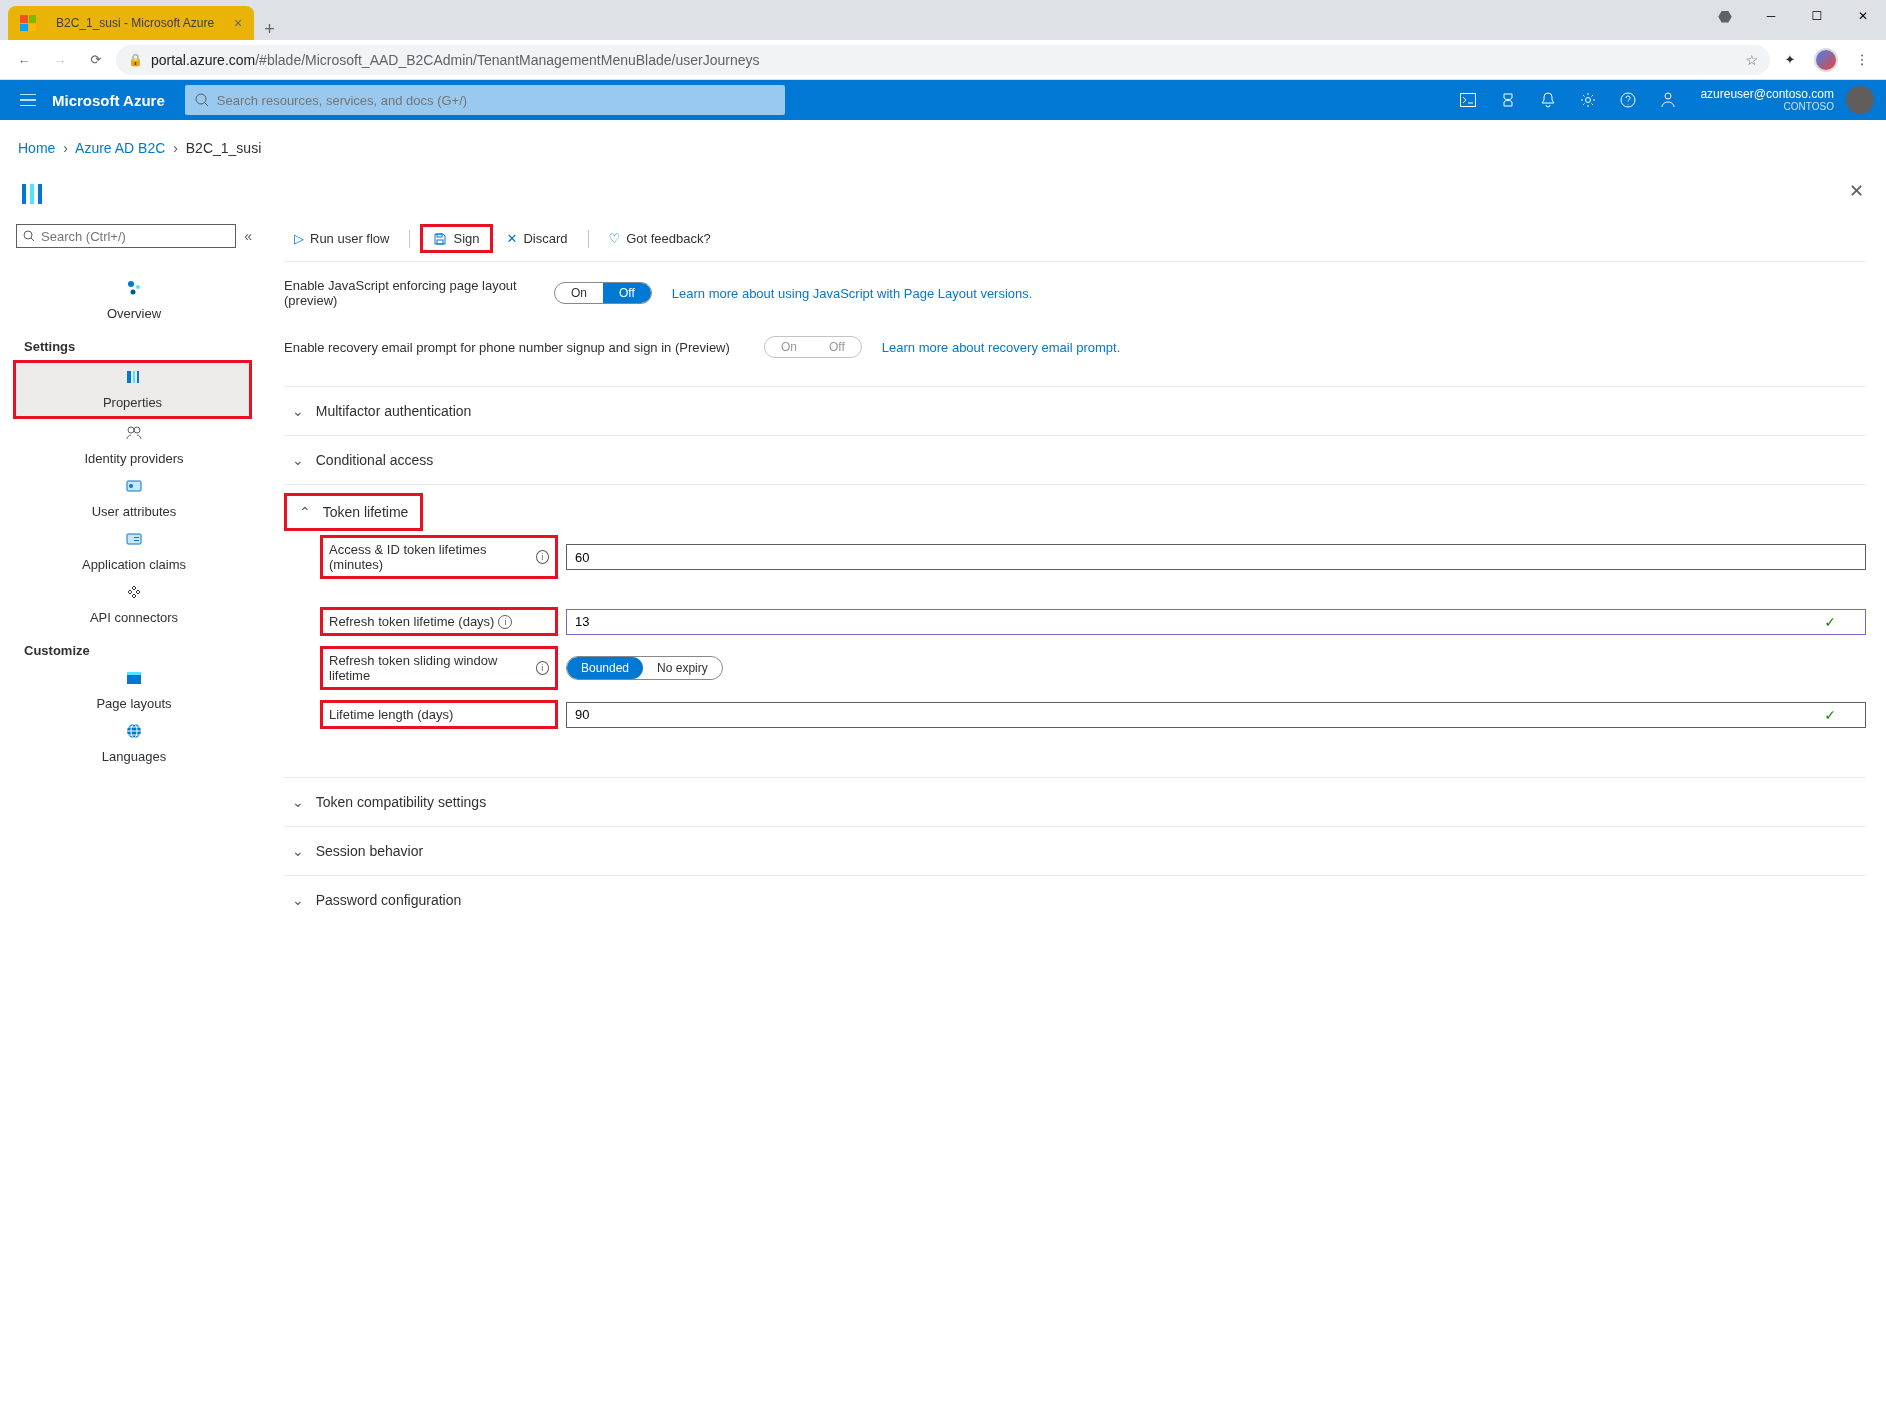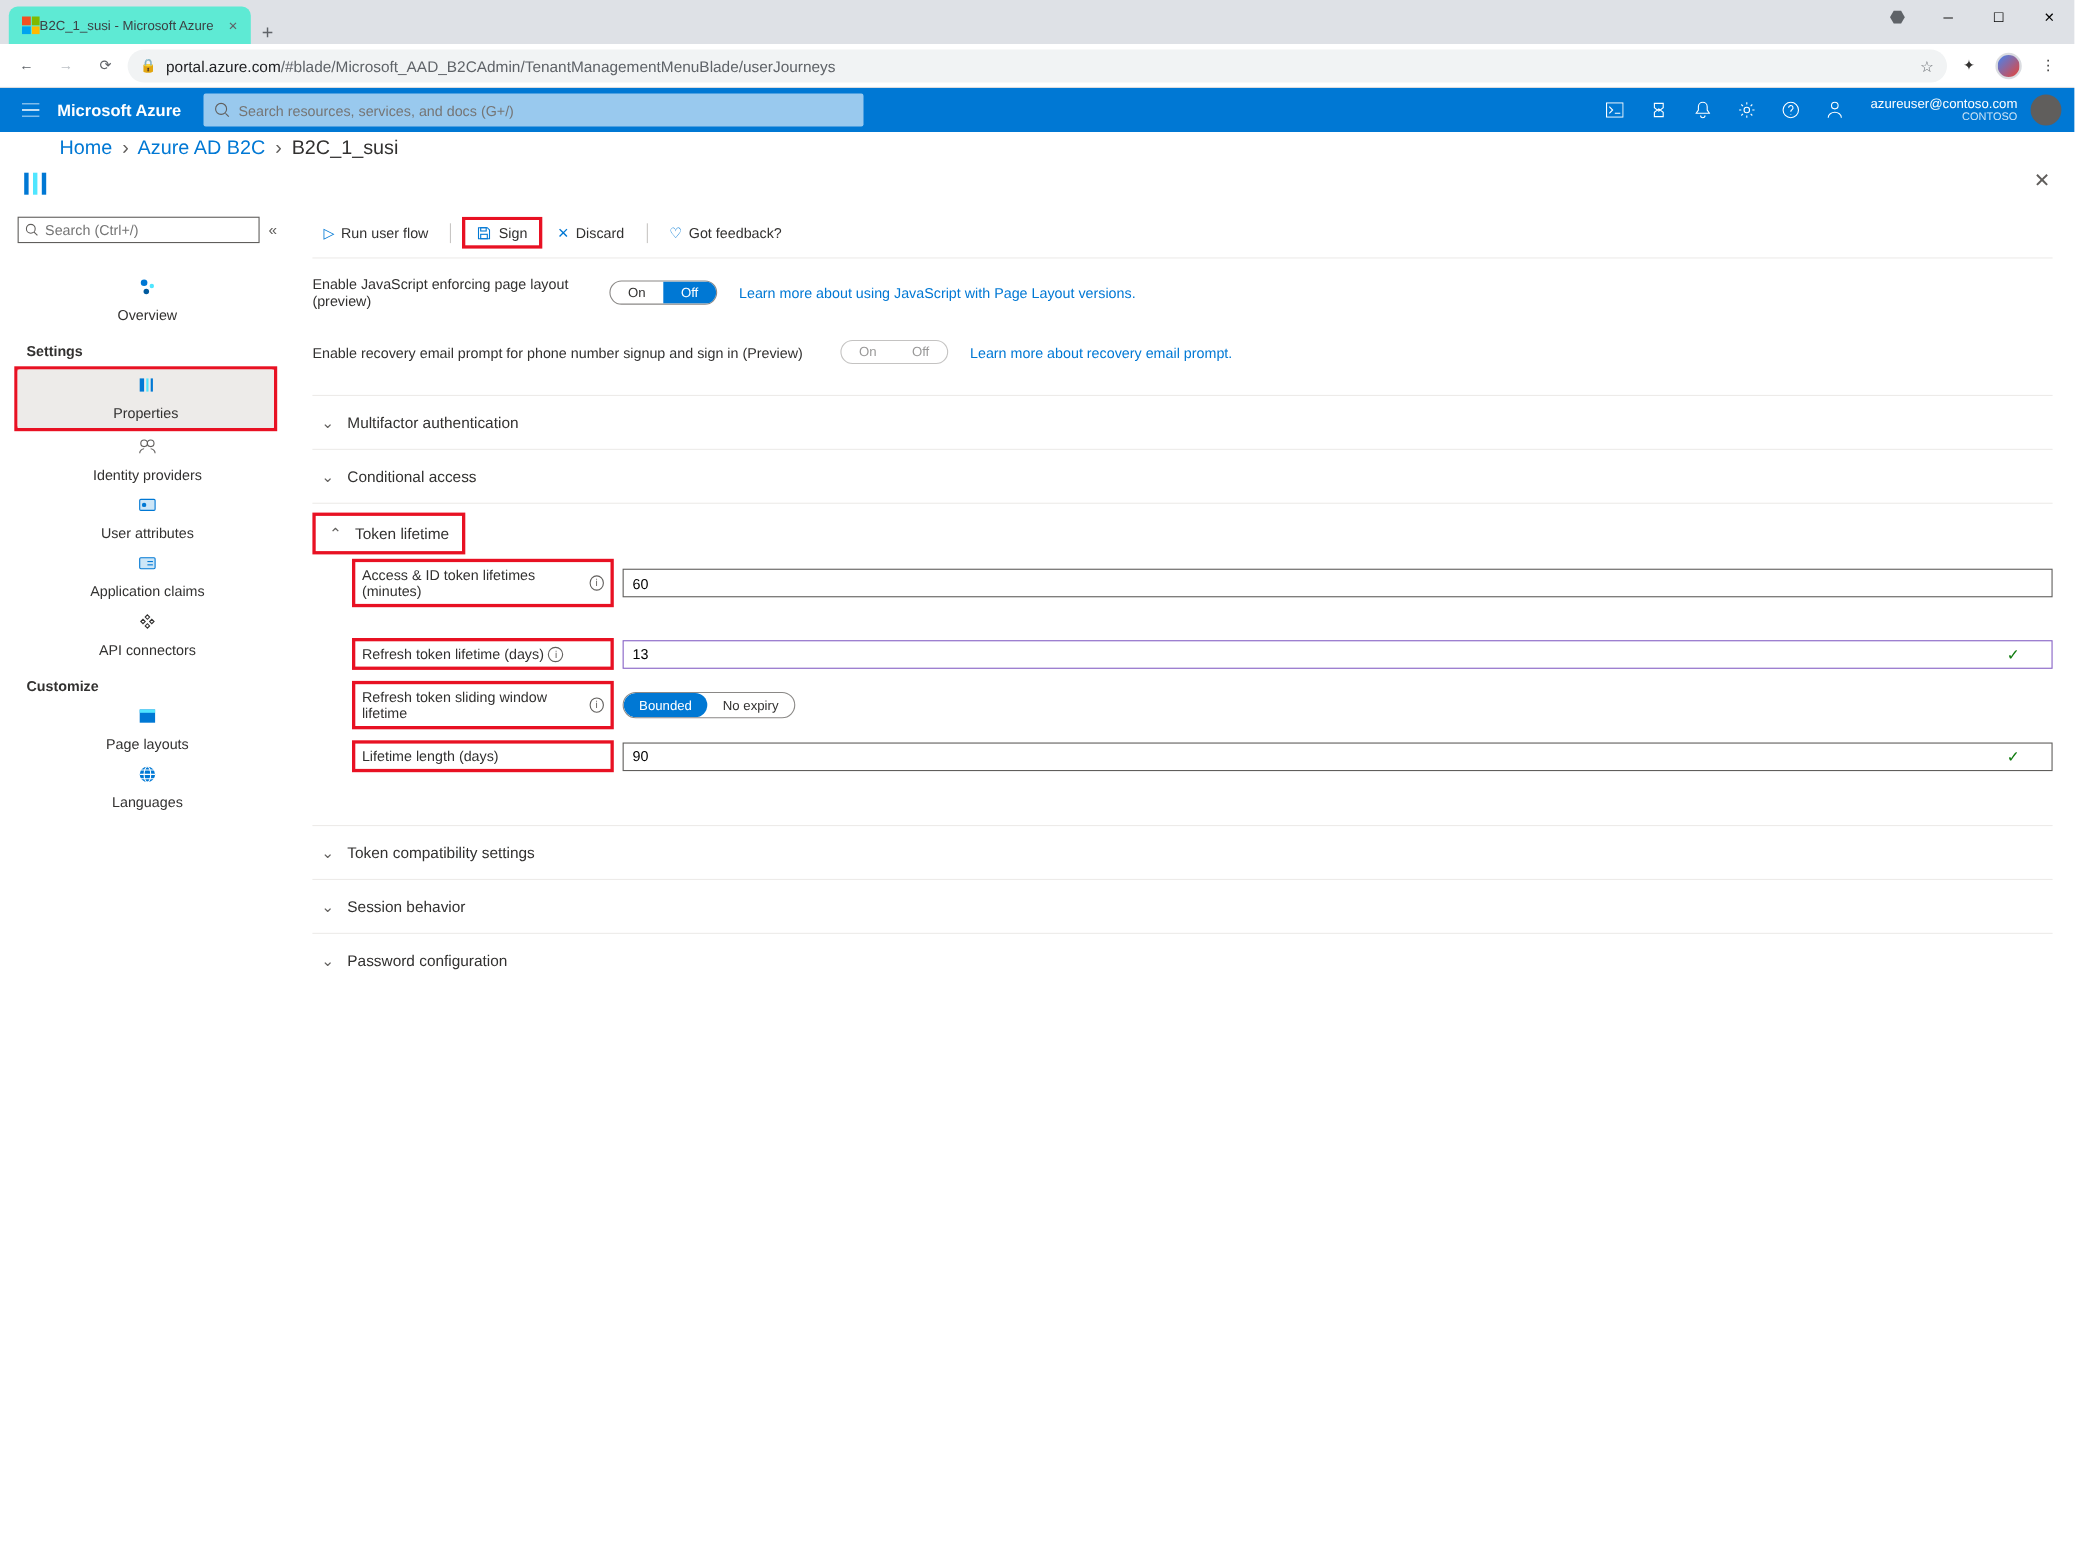--- a/index.html
+++ b/index.html
@@ -1,20 +1,20 @@
 <!DOCTYPE html>
 <html><head>
 <meta charset="utf-8">
 <style>
 * { margin: 0; padding: 0; box-sizing: border-box; font-family: "Segoe UI", -apple-system, sans-serif; }
 body { background: #fff; font-size: 13px; color: #323130; overflow: hidden; }
 
 
 .browser-chrome { background: #dee1e6; height: 40px; display: flex; align-items: flex-end; padding: 0 8px; }
-.tab { background: #5eead4; border-radius: 8px 8px 0 0; height: 34px; display: flex; align-items: center; padding: 0 12px; gap: 0; min-width: 220px; position: relative; }
+.tab { background: #eab308; border-radius: 8px 8px 0 0; height: 34px; display: flex; align-items: center; padding: 0 12px; gap: 20px; min-width: 220px; position: relative; }
 .tab-favicon { width: 16px; height: 16px; display: grid; grid-template-columns: 1fr 1fr; grid-template-rows: 1fr 1fr; gap: 1px; }
 .tab-favicon div:nth-child(1){background:#f25022}.tab-favicon div:nth-child(2){background:#7fba00}.tab-favicon div:nth-child(3){background:#00a4ef}.tab-favicon div:nth-child(4){background:#ffb900}
 .tab-title { font-size: 12px; color: #3c4043; }
 .tab-close { margin-left: auto; color: #5f6368; font-size: 14px; cursor: pointer; }
 .new-tab { color: #5f6368; font-size: 18px; padding: 0 10px; cursor: pointer; }
 .browser-controls { position: absolute; right: 0; top: 0; display: flex; }
 .browser-controls div { width: 46px; height: 32px; display: flex; align-items: center; justify-content: center; color: #000; font-size: 12px; }
 
 .browser-toolbar { background: #fff; height: 40px; display: flex; align-items: center; padding: 0 8px; gap: 4px; border-bottom: 1px solid #dadce0; }
 .nav-btn { width: 32px; height: 32px; display: flex; align-items: center; justify-content: center; color: #5f6368; border-radius: 50%; cursor: pointer; }
@@ -32,21 +32,21 @@
 .azure-logo { font-weight: 600; font-size: 15px; padding: 0 20px 0 8px; }
 .azure-search { background: rgba(255,255,255,0.6); border-radius: 2px; height: 30px; flex: 1; max-width: 600px; display: flex; align-items: center; padding: 0 10px; gap: 8px; color: #605e5c; }
 .azure-search input { background: transparent; border: none; outline: none; flex: 1; color: #605e5c; font-size: 13px; }
 .azure-icons { display: flex; margin-left: auto; }
 .azure-icons .ic { width: 40px; height: 40px; display: flex; align-items: center; justify-content: center; cursor: pointer; }
 .azure-user { padding: 0 12px; text-align: right; font-size: 12px; line-height: 1.2; }
 .azure-user .tenant { font-size: 10px; color: rgba(255,255,255,0.8); }
 .azure-avatar { width: 28px; height: 28px; border-radius: 50%; background: #605e5c; margin-right: 12px; }
 
 
-.breadcrumb { padding: 4px 18px; font-size: 18px; margin-left: 36px; }
+.breadcrumb { padding: 20px 18px; font-size: 14px; }
 .breadcrumb a { color: #0078d4; text-decoration: none; cursor: pointer; }
 .breadcrumb .sep { color: #605e5c; margin: 0 4px; }
 .breadcrumb .current { color: #323130; }
 
 
 .page-header { display: flex; align-items: flex-start; padding: 0 18px 16px; }
 .page-icon { width: 28px; height: 28px; margin-right: 10px; margin-top: 4px; }
 .page-title-wrap h1 { font-size: 24px; font-weight: 600; }
 .page-title-wrap h1 .light { font-weight: 400; }
 .page-title-wrap .sub { font-size: 12px; color: #605e5c; margin-top: 2px; }

